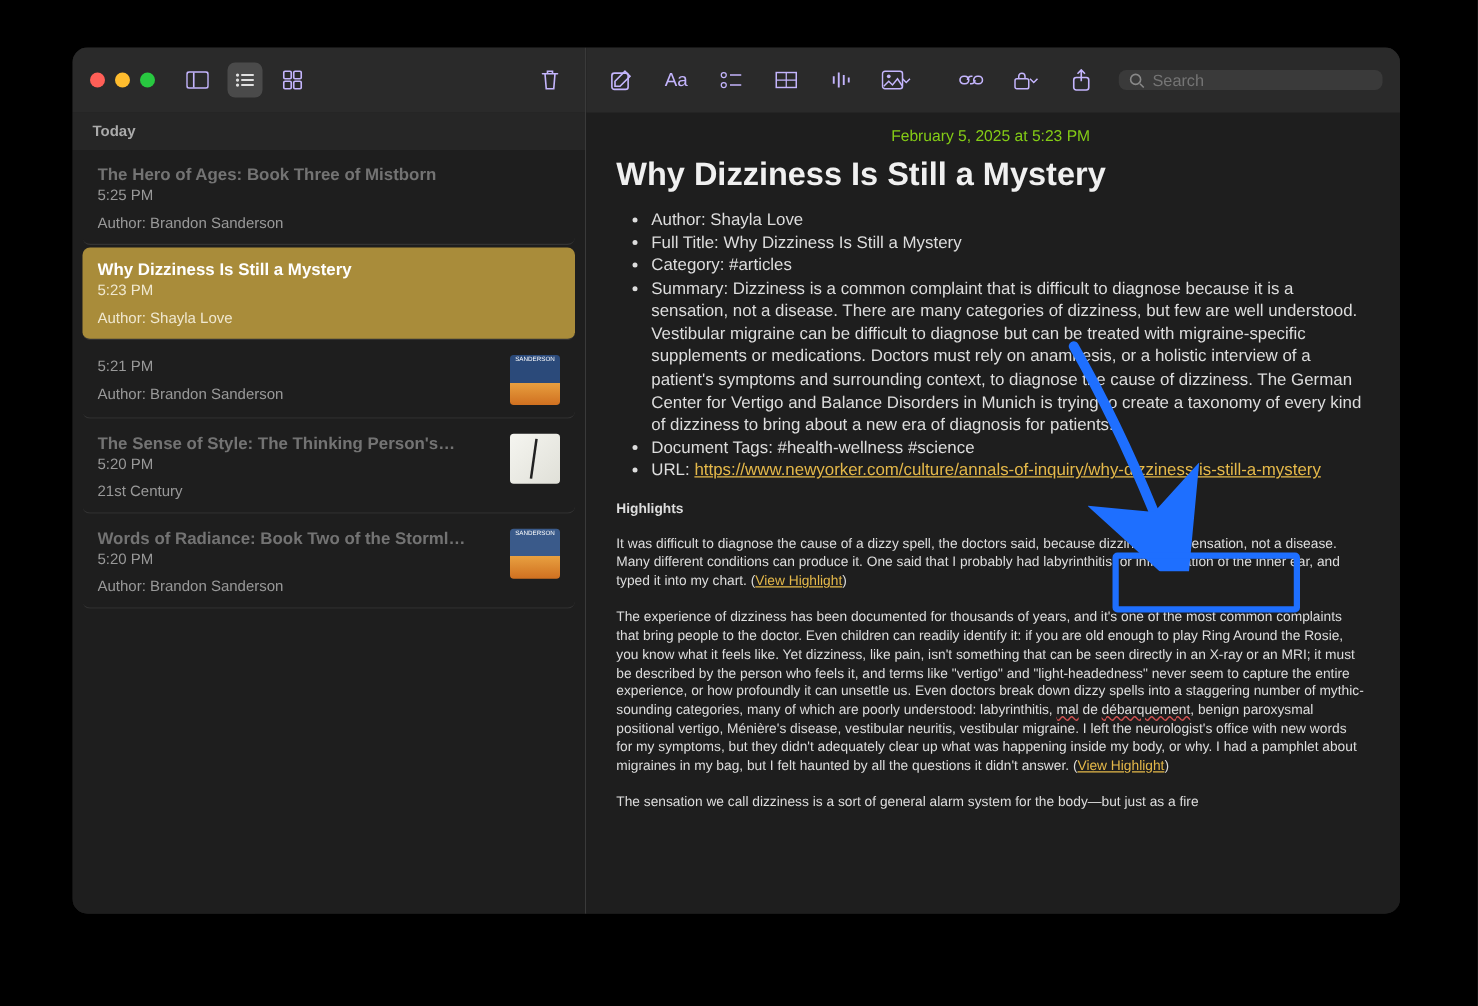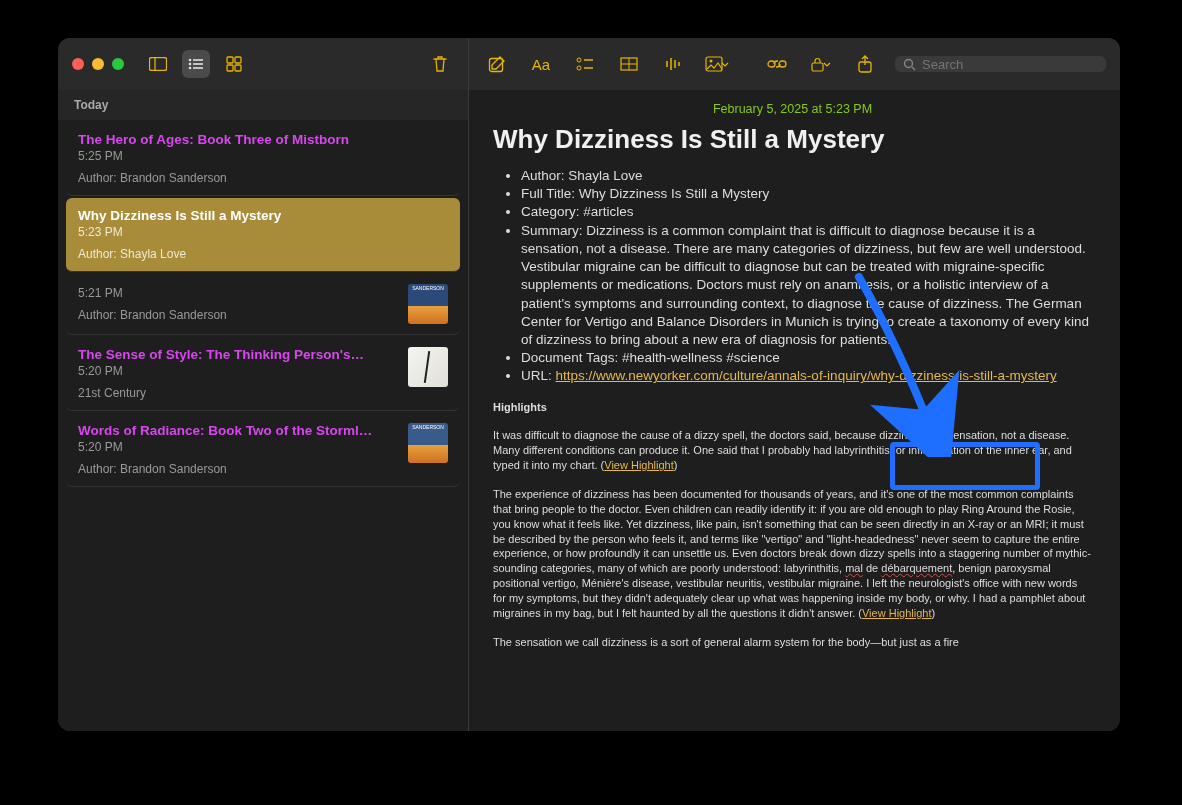--- a/index.html
+++ b/index.html
@@ -34,42 +34,42 @@
     align-items: center;
     padding: 0 14px;
     gap: 10px;
     background: #2a2a2a;
   }
   .traffic-lights { display:flex; gap:8px; margin-right:10px; }
   .tlight { width:12px; height:12px; border-radius:50%; }
   .tlight.red{background:#ff5f57;} .tlight.yellow{background:#febc2e;} .tlight.green{background:#28c840;}
   .tb-icon {
     width:28px; height:28px; display:flex; align-items:center; justify-content:center;
-    color:#eab308; border-radius:6px;
+    color:#c4b5fd; border-radius:6px;
   }
   .tb-icon.active { background:#4a4a4a; color:#e0e0e0; }
   .tb-spacer { flex:1; }
   .section-header {
     padding: 8px 16px;
     font-size: 12px;
     font-weight: 600;
     color: #aaa;
     background: #262626;
   }
   .note-list { flex:1; overflow-y:auto; padding: 0 8px; }
   .note-item {
     padding: 10px 12px;
     border-bottom: 1px solid #333;
     display:flex; align-items:flex-start; gap:8px;
     border-radius:6px;
     margin: 2px 0;
   }
   .note-item.selected { background:#a98c3a; color:#fff; }
   .note-item .text { flex:1; min-width:0; }
-  .note-title { font-weight:600; font-size:13.5px; color:#d946ef; white-space:nowrap; overflow:hidden; text-overflow:ellipsis; }
+  .note-title { font-weight:600; font-size:13.5px; color:#737373; white-space:nowrap; overflow:hidden; text-overflow:ellipsis; }
   .note-item.selected .note-title { color:#fff; }
   .note-meta { font-size:12px; color:#999; margin-top:2px; display:flex; gap:8px; white-space:nowrap; overflow:hidden; text-overflow:ellipsis;flex-direction:column; }
   .note-item.selected .note-meta, .note-item.selected .note-meta span { color:#f0e8d0; }
   .thumb { width:40px; height:40px; background:#555; border-radius:3px; flex-shrink:0; background-size:cover; }
   .thumb.t1 { background: linear-gradient(180deg,#2b4a7a 0%,#2b4a7a 55%,#e8a040 55%,#d07020 100%); position:relative;}
   .thumb.t1::after{content:"SANDERSON"; position:absolute; top:1px; left:0; right:0; text-align:center; font-size:5px; color:#fff;}
   .thumb.t2 { background: linear-gradient(135deg,#f5f5f0 0%,#e0e0d8 100%); position:relative;}
   .thumb.t2::after{content:""; position:absolute; left:18px; top:4px; width:2px; height:32px; background:#222; transform:rotate(8deg);}
   .thumb.t3 { background: linear-gradient(180deg,#3a5a8a 0%,#3a5a8a 55%,#e8a040 55%,#d07020 100%); position:relative;}
   .thumb.t3::after{content:"SANDERSON"; position:absolute; top:1px; left:0; right:0; text-align:center; font-size:5px; color:#fff;}

